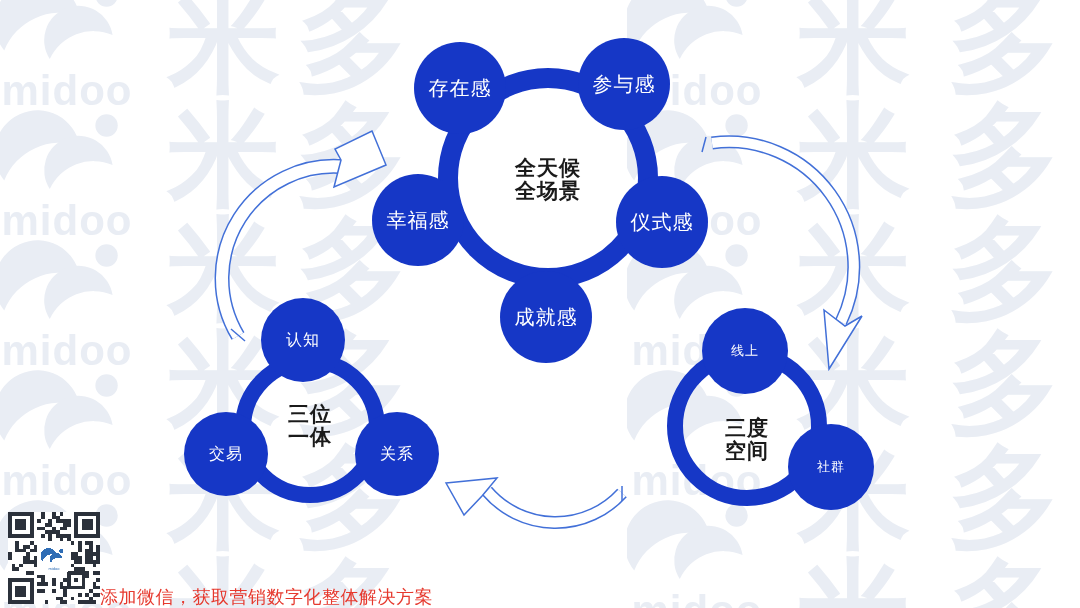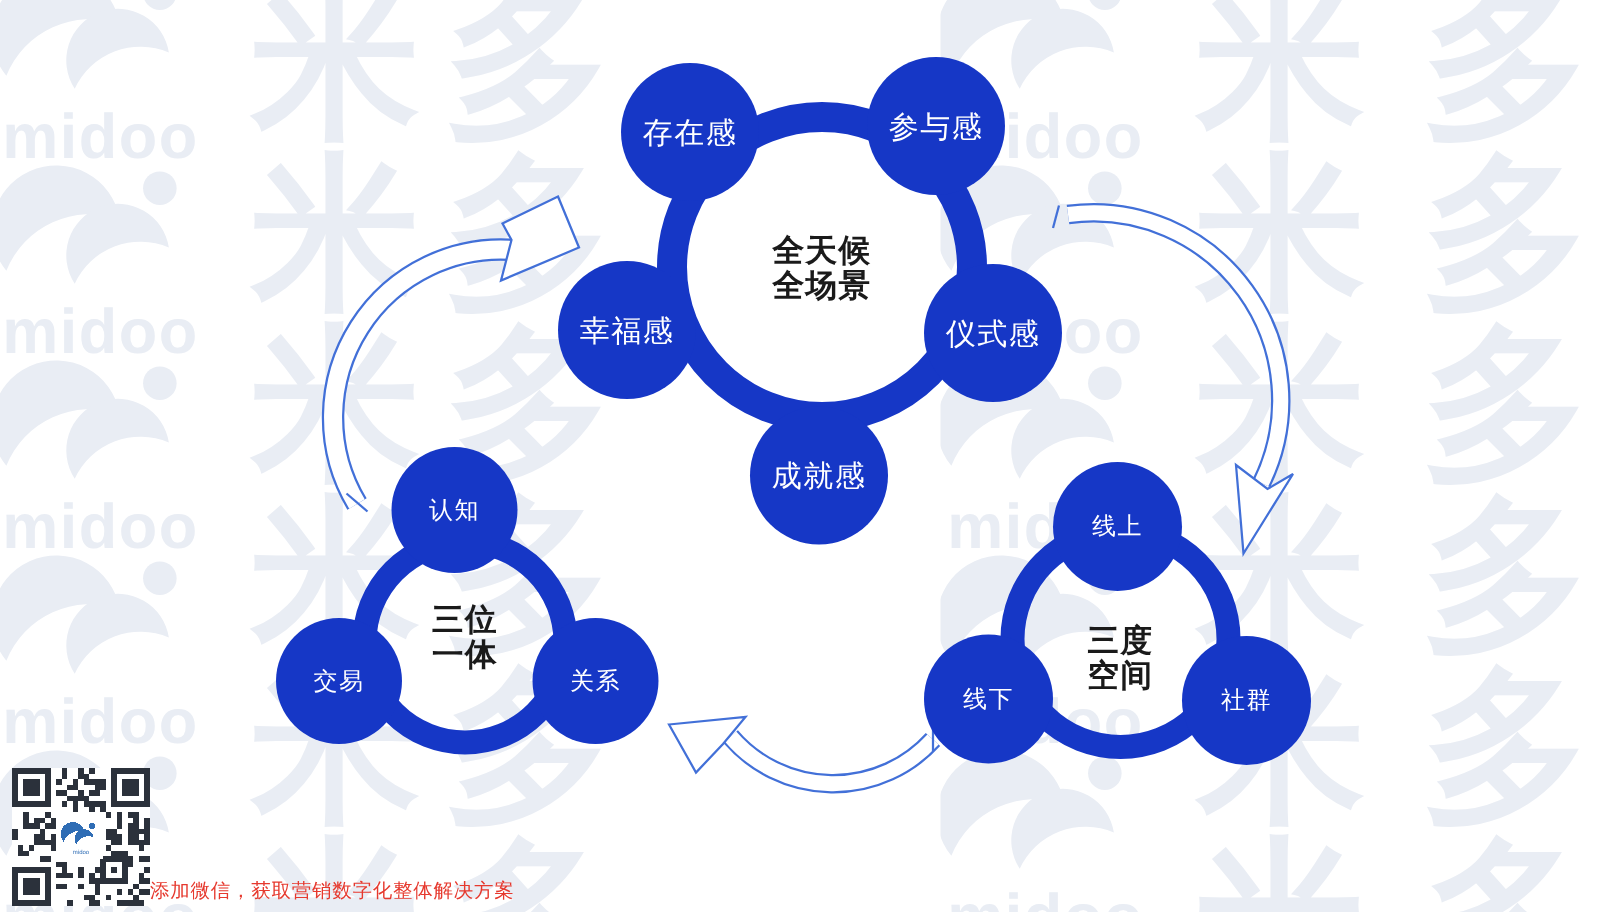--- a/index.html
+++ b/index.html
@@ -28,21 +28,21 @@
   .ring-top{left:438px;top:68px;width:180px;height:180px;border-width:20px;}
   .ring-left{left:235px;top:353px;width:118px;height:118px;border-width:16px;}
   .ring-right{left:667px;top:346px;width:128px;height:128px;border-width:16px;}
   .node{
     position:absolute;border-radius:50%;background:var(--blue,#1637c6);
     display:flex;align-items:center;justify-content:center;
     color:#fff;font-size:20px;letter-spacing:1px;font-weight:400;
   }
   .nd-92{width:92px;height:92px;}
   .nd-84{width:84px;height:84px;font-size:16px;}
-  .nd-86{width:86px;height:86px;font-size:16px;text-align:right;}
+  .nd-86{width:86px;height:86px;font-size:13px;text-align:right;}
   .n-presence{left:414px;top:42px;}
   .n-participation{left:578px;top:38px;}
   .n-ritual{left:616px;top:176px;}
   .n-achievement{left:500px;top:271px;}
   .n-happiness{left:372px;top:174px;}
   .n-cognition{left:261px;top:298px;}
   .n-transaction{left:184px;top:412px;}
   .n-relationship{left:355px;top:412px;}
   .n-online{left:702px;top:308px;}
   .n-offline{left:616px;top:423px;}
@@ -52,21 +52,21 @@
     color:var(--ink,#1a1a1a);font-size:21px;line-height:23px;letter-spacing:1px;
   }
   .center-label span{display:block;}
   .cl-top{left:448px;top:156px;width:200px;}
   .cl-left{left:235px;top:402px;width:150px;}
   .cl-right{left:670px;top:416px;width:154px;}
   
   .qr{position:absolute;left:8px;top:512px;width:92px;height:92px;z-index:3;}
   .caption{
     position:absolute;left:100px;top:585px;z-index:3;
-    font-size:13px;font-weight:500;color:var(--red,#e6392e);letter-spacing:0.5px;
+    font-size:18px;font-weight:500;color:var(--red,#e6392e);letter-spacing:0.5px;
   }
 </style>
 </head>
 <body>
 
 <div class="stage" style="--blue: #1637c6; --arrow: #4270d8; --wm: #e9edf4; --red: #e6392e; --ink: #1a1a1a;">
 
   <svg width="0" height="0" style="position:absolute" aria-hidden="true">
     <defs>
       <g id="bird-mark">
@@ -206,21 +206,20 @@
     <div class="node nd-84 n-cognition">认知</div>
     <div class="node nd-84 n-transaction">交易</div>
     <div class="node nd-84 n-relationship">关系</div>
 
     <div class="ring ring-right"></div>
     <div class="center-label cl-right">
       <span>三度</span>
       <span>空间</span>
     </div>
     <div class="node nd-86 n-online">线上</div>
-    <div class="node nd-86 n-offline">线下</div>
     <div class="node nd-86 n-community">社群</div>
   </div>
 
   <div class="qr" id="qr-box"><svg width="92" height="92" shape-rendering="crispEdges">
         <rect x="0" y="0" width="92" height="92" fill="#fff"></rect>
         <rect x="33.120000000000005" y="0" width="3.68" height="3.68" fill="#2b313b"></rect>
         <rect x="44.160000000000004" y="0" width="3.68" height="3.68" fill="#2b313b"></rect>
         <rect x="51.52" y="0" width="3.68" height="3.68" fill="#2b313b"></rect>
         <rect x="33.120000000000005" y="3.68" width="3.68" height="3.68" fill="#2b313b"></rect>
         <rect x="44.160000000000004" y="3.68" width="3.68" height="3.68" fill="#2b313b"></rect>

